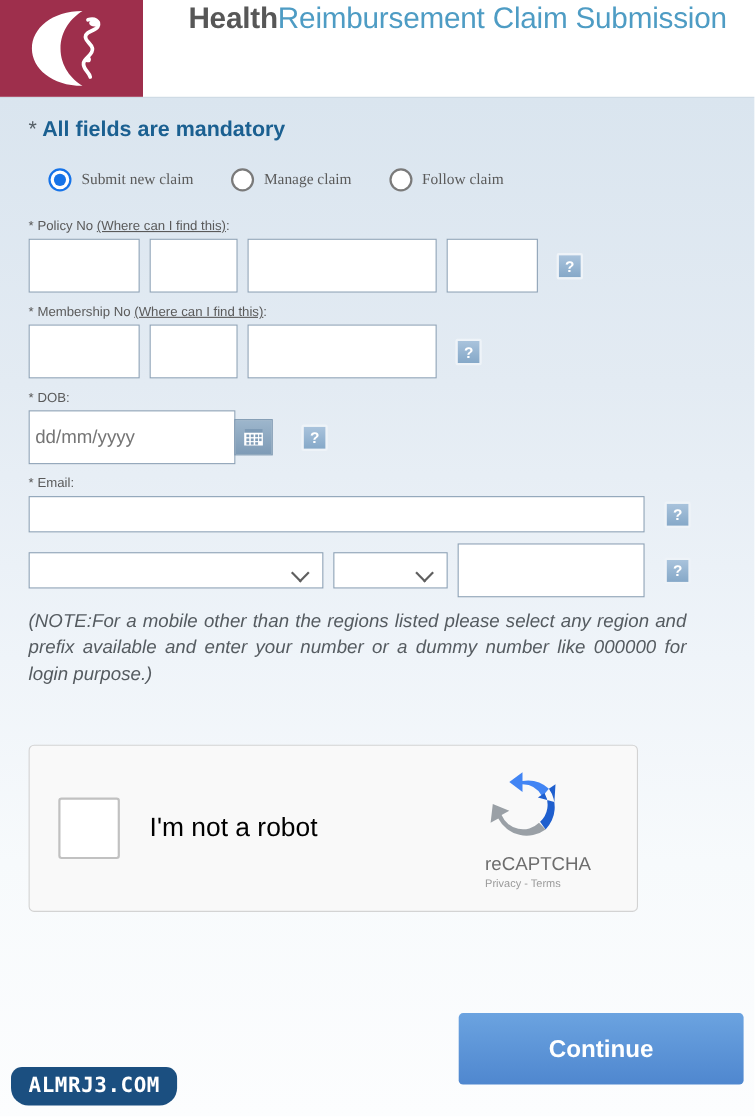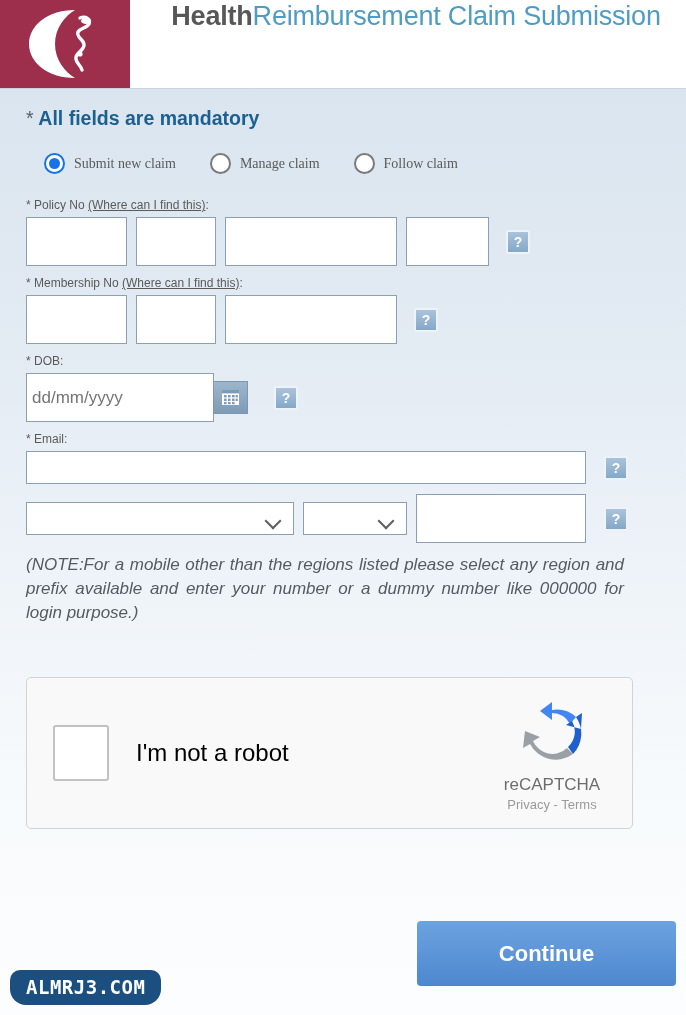--- a/index.html
+++ b/index.html
@@ -210,21 +210,21 @@
     color: #555b60;
     line-height: 1.42;
     text-align: justify;
     width: 598px;
     margin-top: 9px;
   }
 
   
   .recaptcha {
     margin-top: 52px;
-    width: 607px;
+    width: 554px;
     height: 152px;
     background: #f9f9f9;
     border: 1px solid #d3d3d3;
     border-radius: 5px;
     display: flex;
     align-items: center;
     position: relative;
   }
   .rc-check {
     width: 56px; height: 56px;
@@ -239,29 +239,29 @@
     font-size: 24px;
     color: #000;
     margin-left: 27px;
     white-space: nowrap;
   }
   .rc-brand {
     position: absolute;
     right: 22px;
     top: 22px;
     width: 116px;
-    text-align: center;
+    text-align: left;
   }
   .rc-name {
     font-size: 17px;
     color: #6d6d6d;
     margin-top: 3px;
   }
   .rc-links {
-    font-size: 13px;
+    font-size: 10px;
     color: #9a9a9a;
     margin-top: 2px;
   }
 
   
   .continue-btn {
     position: absolute;
     right: 10px;
     bottom: 29px;
     width: 259px;

